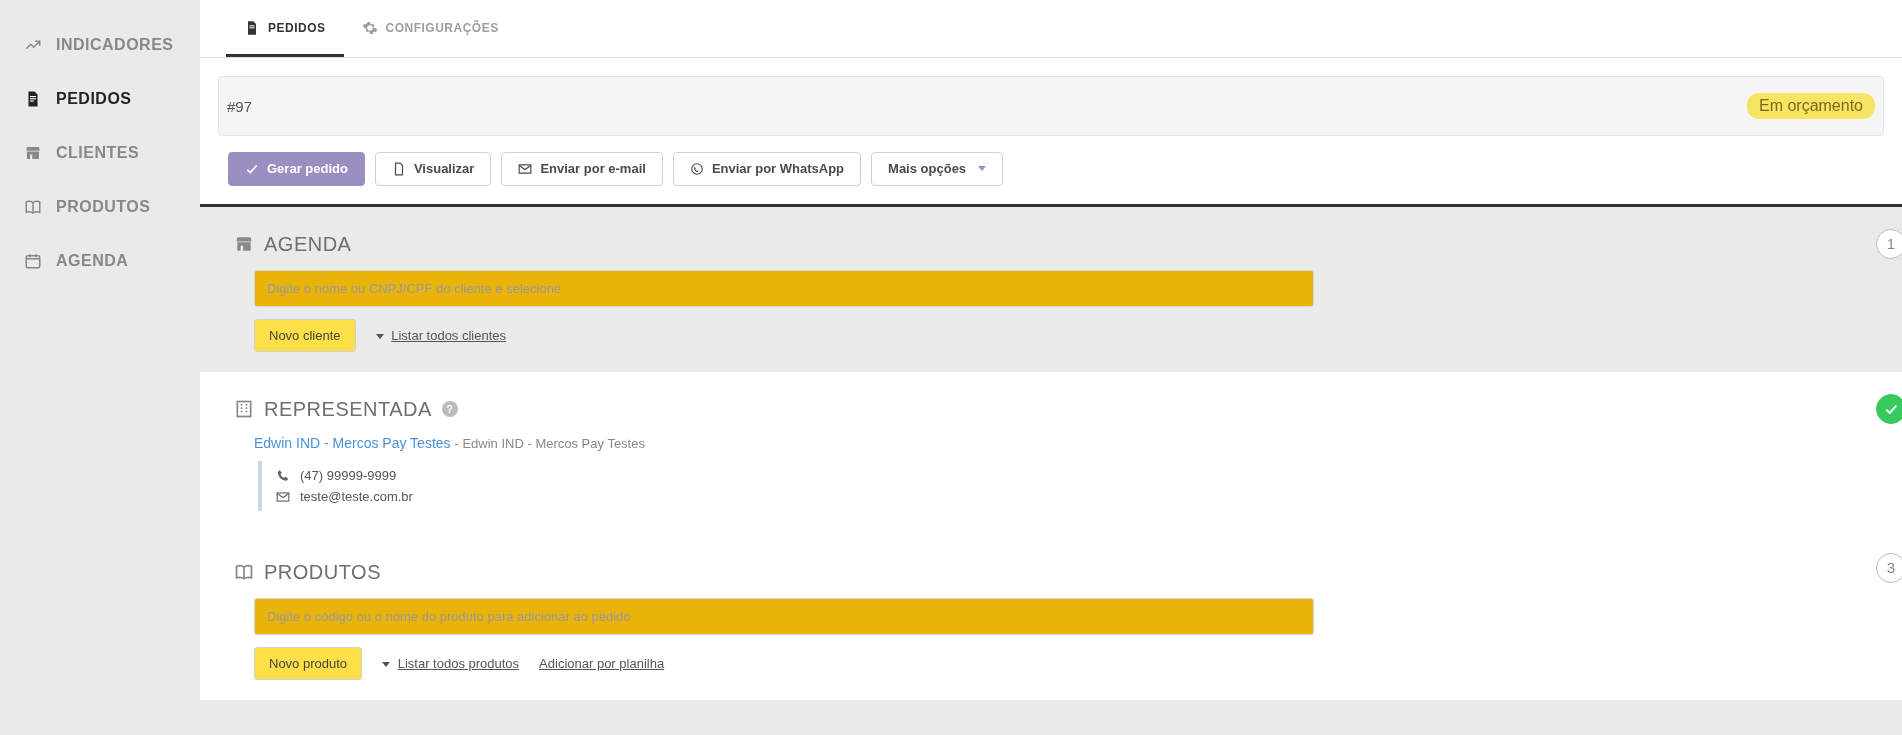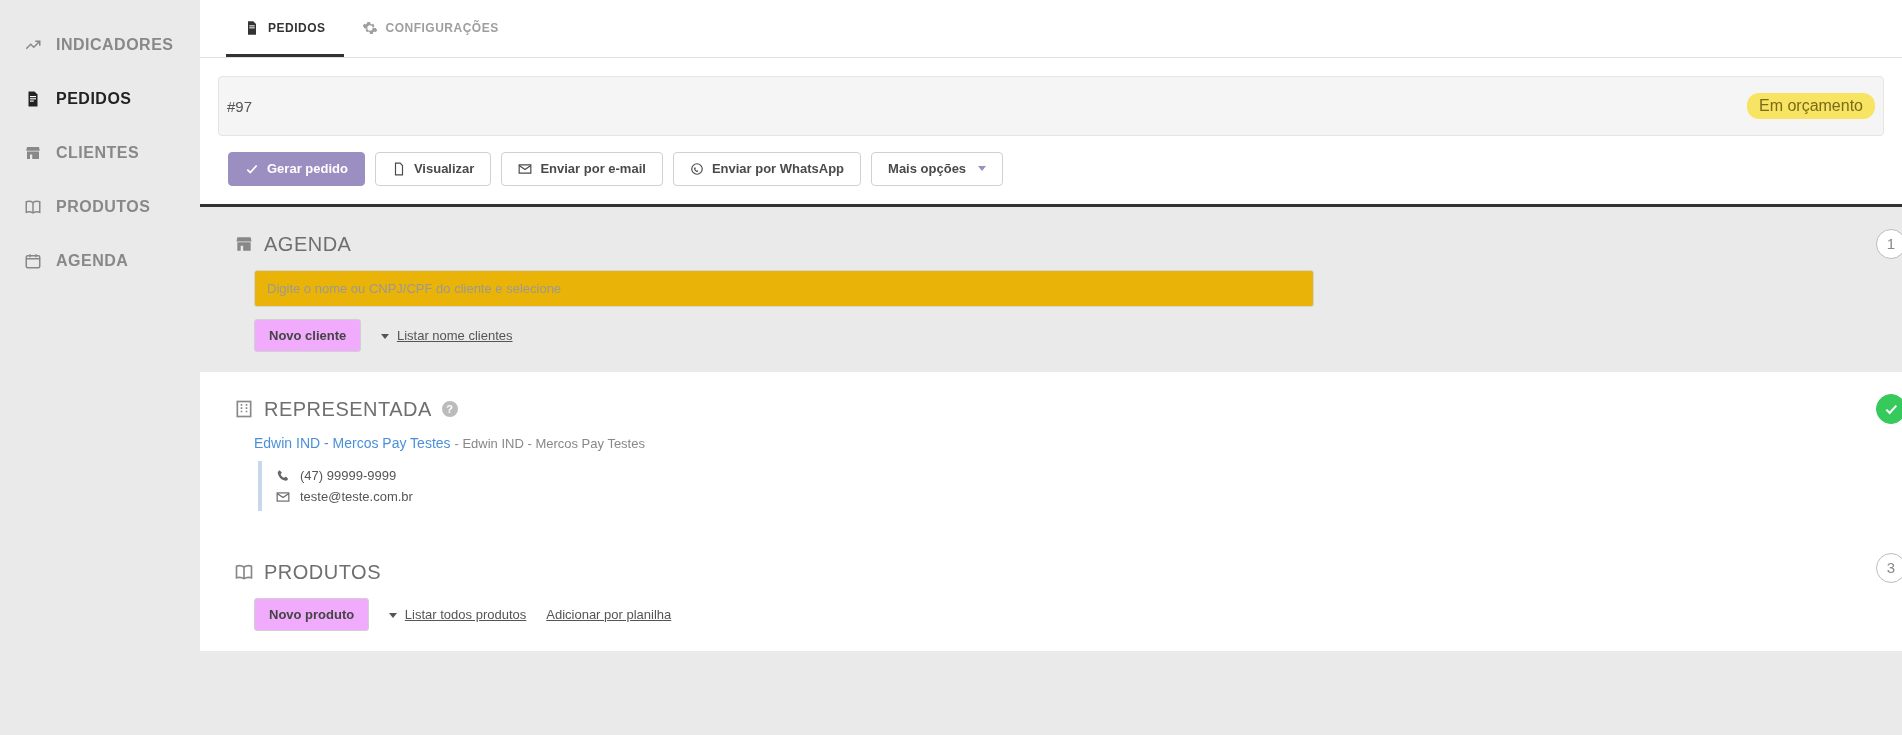--- a/index.html
+++ b/index.html
@@ -238,27 +238,26 @@
   .text-input::placeholder { color: #999; }
 
   .subrow {
     display:flex; align-items:center;
     gap: 20px;
     margin-top: 12px;
     margin-left: 20px;
   }
   .btn-sm {
     border: 1px solid #d0d0d0;
-    background:#f0abfc;
+    background:#fde047;
     padding: 8px 14px;
     border-radius: 3px;
     font-size: 13px;
     cursor:pointer;
     color:#444;
-    font-weight:bold;
   }
   .inline-link {
     color:#555;
     text-decoration: underline;
     font-size: 13px;
     cursor:pointer;
   }
   .caret-sm {
     display:inline-block; width:0; height:0;
     border-left:4px solid transparent;
@@ -412,21 +411,21 @@
         </span>
         <span>AGENDA</span>
       </div>
       <input class="text-input" type="text" placeholder="Digite o nome ou CNPJ/CPF do cliente e selecione" style="">
       <div class="subrow">
         <button class="btn-sm">
           <span>Novo cliente</span>
         </button>
         <span>
           <span class="caret-sm"></span>
-          <span class="inline-link"> Listar nome clientes</span>
+          <span class="inline-link"> Listar todos clientes</span>
         </span>
       </div>
       <div class="step-indicator">
         <span>1</span>
       </div>
     </div>
 
     <div class="section white">
       <div class="section-title">
         <span class="icon">
@@ -471,20 +470,21 @@
     <div class="section white" style="padding-top:30px;">
       <div class="section-title">
         <span class="icon">
           <svg viewBox="0 0 24 24" width="20" height="20" fill="none" stroke="currentColor" stroke-width="2">
               <path d="M3 5c3-1 6-1 9 1 3-2 6-2 9-1v14c-3-1-6-1-9 1-3-2-6-2-9-1z"></path>
               <path d="M12 6v14"></path>
             </svg>
         </span>
         <span>PRODUTOS</span>
       </div>
+      <input class="text-input" type="text" placeholder="Digite o código ou o nome do produto para adicionar ao pedido" style="">
       <div class="subrow">
         <button class="btn-sm">
           <span>Novo produto</span>
         </button>
         <span>
           <span class="caret-sm"></span>
           <span class="inline-link">Listar todos produtos</span>
         </span>
         <span class="inline-link">Adicionar por planilha</span>
       </div>

